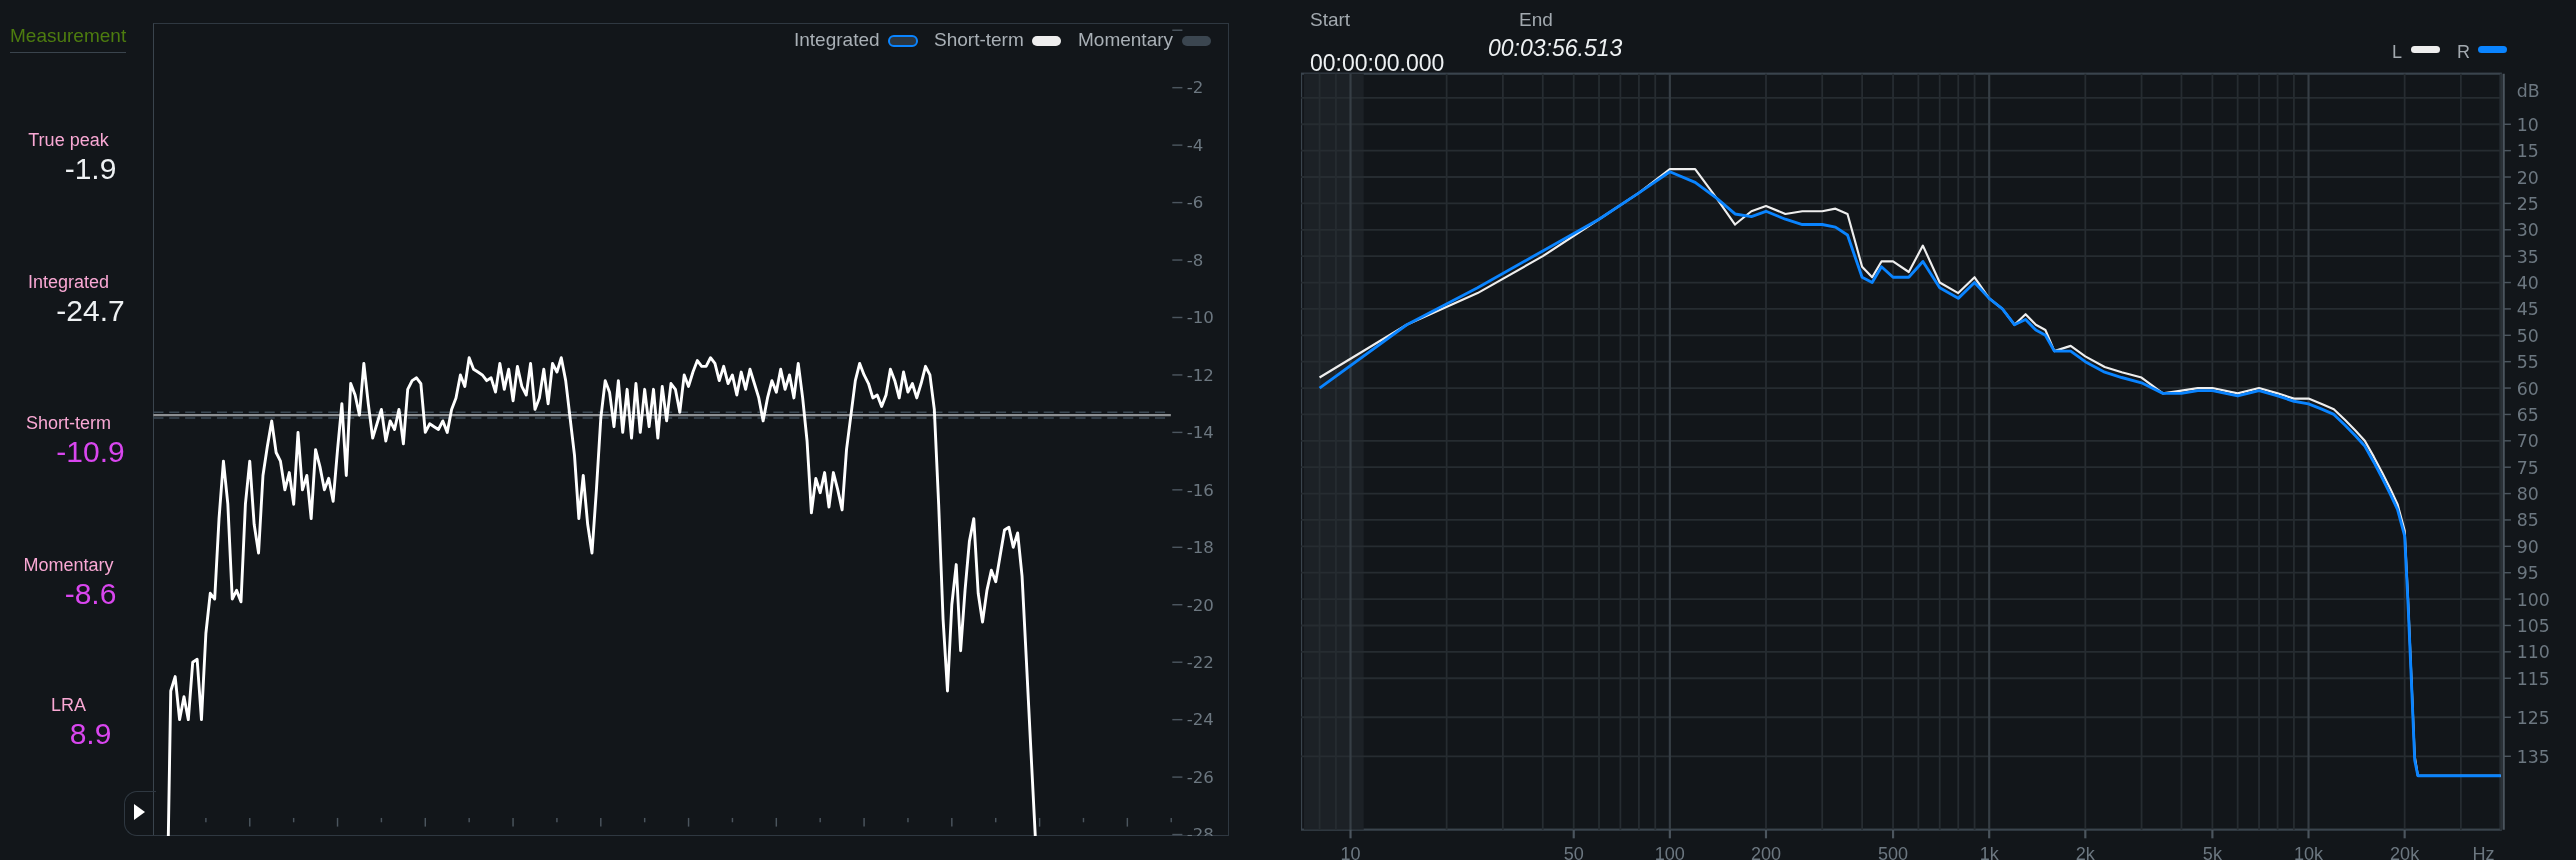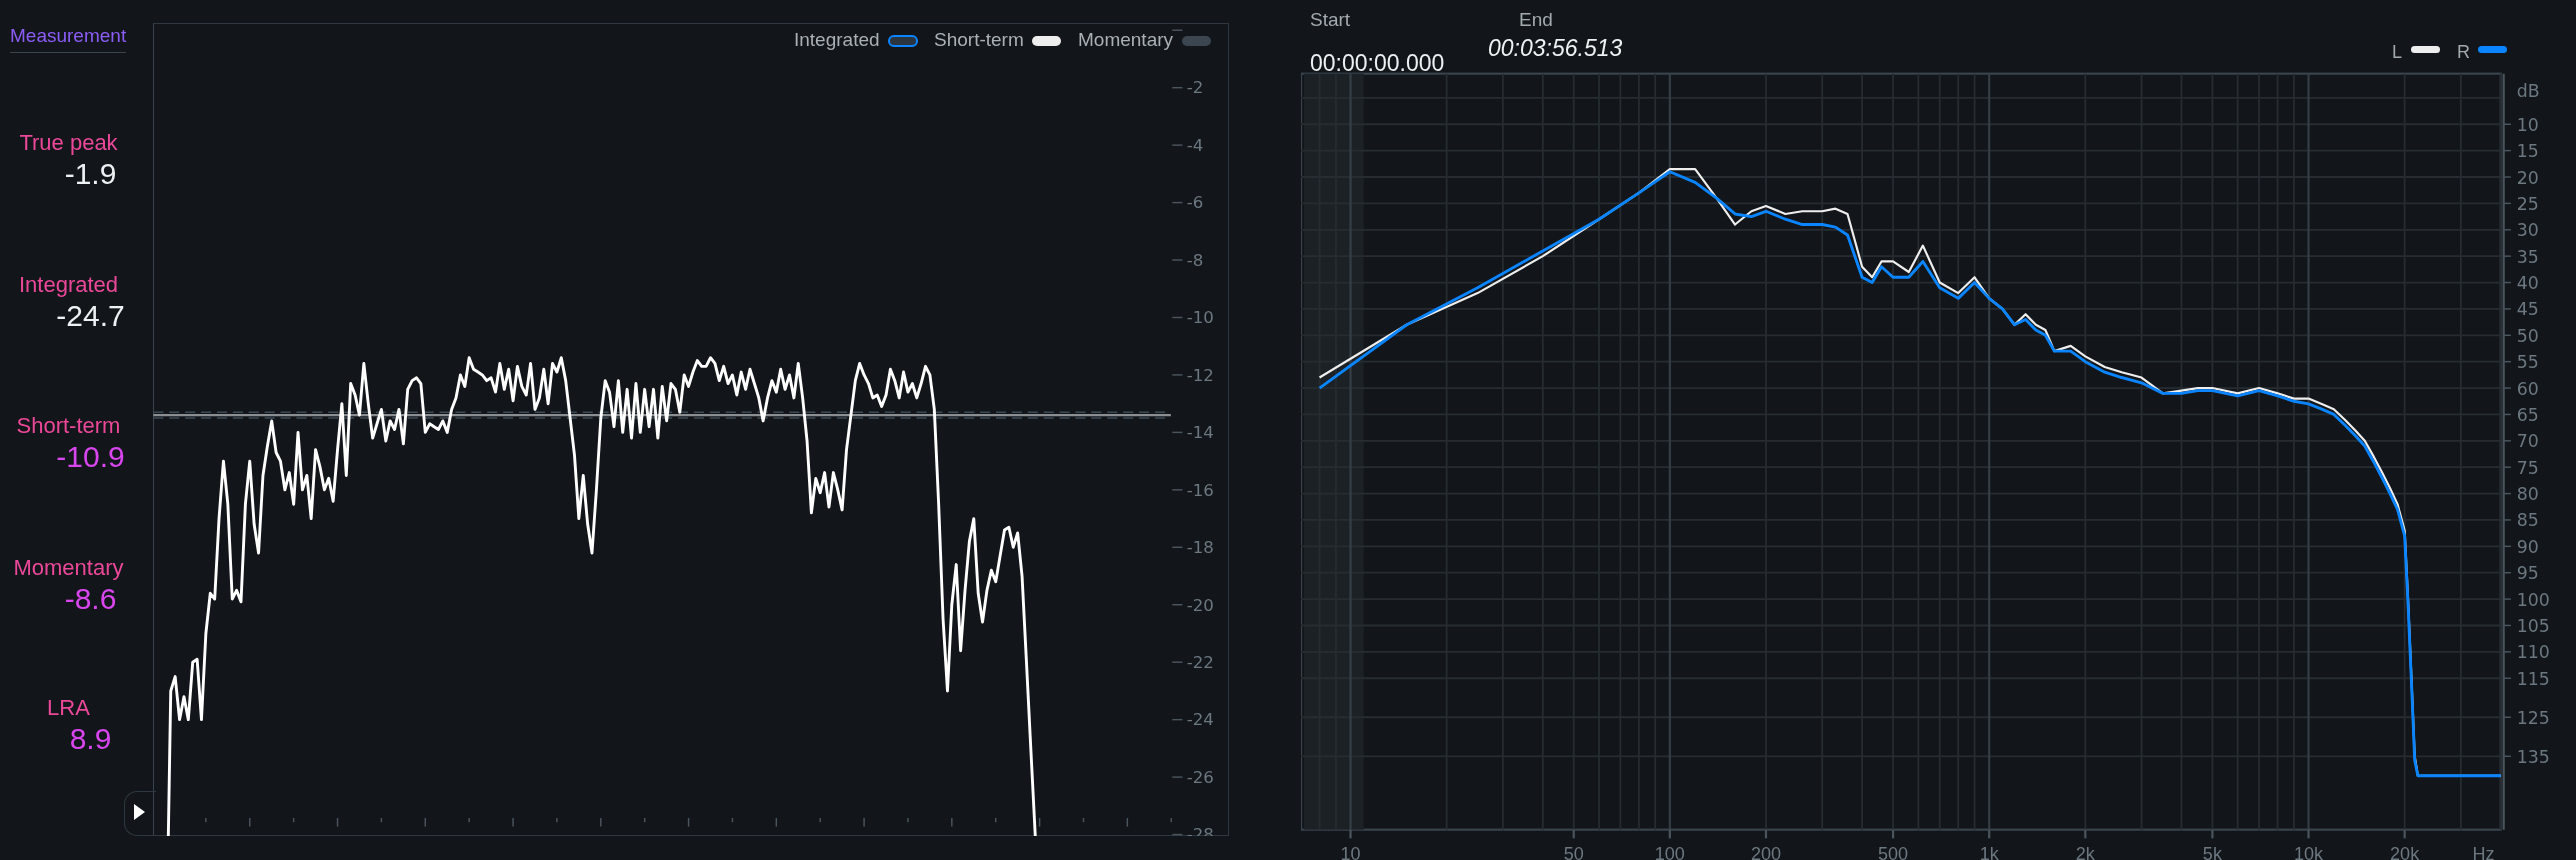--- a/index.html
+++ b/index.html
@@ -1,24 +1,24 @@
 <!DOCTYPE html>
 <html style="font-size:11.6px"><head>
 <meta charset="utf-8">
 <style>
   html, body { margin:0; padding:0; background:#12161a; }
   body { width:2576px; height:860px; position:relative; overflow:hidden;
          font-family:"Liberation Sans", "DejaVu Sans", sans-serif; color:#c9cfd4; }
   .abs { position:absolute; }
 
   
-  #meas-header { left:10px; top:24.6px; width:116px; text-align:center; font-size:19px; color:#8b5cf6;
+  #meas-header { left:10px; top:24.6px; width:116px; text-align:center; font-size:19px; color:#4d7c0f;
                  padding-bottom:5.8px; border-bottom:1.4px solid #3a444d; }
   .meas-block { position:absolute; left:0; width:137px; text-align:center; }
-  .meas-label { font-size:22px; color:#ec4899; }
+  .meas-label { font-size:18px; color:#f9a8d4; }
   .meas-value { font-size:30px; margin-top:1.4px;padding-left:44px; }
   .meas-value.bright { color:#eef1f3; }
   .meas-value.dim { color:#d946ef; }
 
   
   #loud-frame { left:153px; top:23px; width:1076px; height:813px; border:1.4px solid #2f3841; border-left:1.4px solid #3a444d; box-sizing:border-box; }
   #loud-svg { left:153px; top:23px; }
   .legend-item { position:absolute; top:29px; font-size:19px; color:#a9b0b6; }
   .legend-swatch { display:inline-block; width:29px; height:10px; border-radius:5.8px; vertical-align:middle; margin-left:8.7px; }
   #play-btn { left:124px; top:791px; width:32px; height:45px; border:1.4px solid #2f3841; border-right:none;

